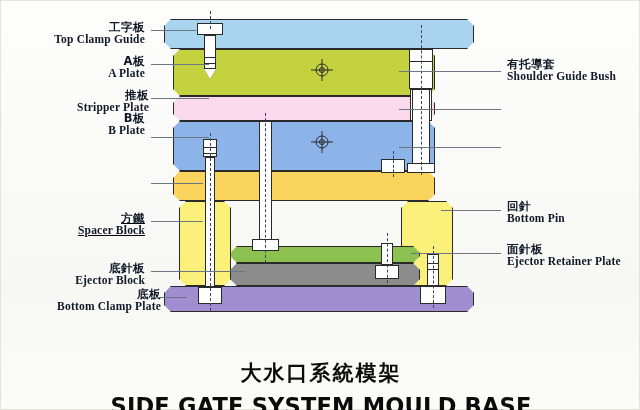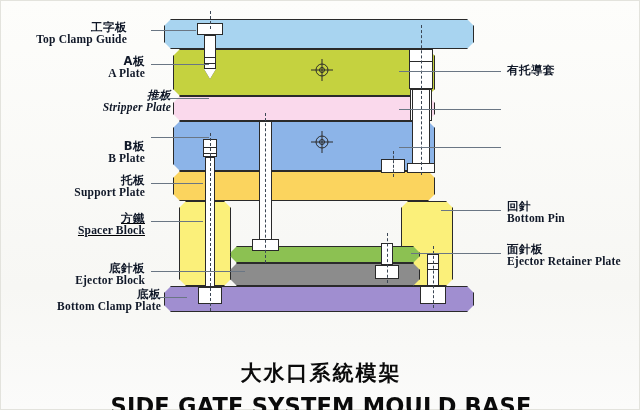--- a/index.html
+++ b/index.html
@@ -110,70 +110,67 @@
       <line x1="0" y1="11" x2="22" y2="11" stroke="#2a2a2a" stroke-width="1"></line>
     </svg>
     <svg style="position:absolute;left:310px;top:130px;" width="22" height="22" viewBox="0 0 22 22">
       <circle cx="11" cy="11" r="6" fill="none" stroke="#2a2a2a" stroke-width="1"></circle>
       <circle cx="11" cy="11" r="2.5" fill="none" stroke="#2a2a2a" stroke-width="1"></circle>
       <line x1="11" y1="0" x2="11" y2="22" stroke="#2a2a2a" stroke-width="1"></line>
       <line x1="0" y1="11" x2="22" y2="11" stroke="#2a2a2a" stroke-width="1"></line>
     </svg>
   </div>
 
-  <div class="label left" style="right:512px;top:21px;">
+  <div class="label left" style="right:494px;top:21px;">
     <span class="cn">工字板</span>
     <span class="en">Top Clamp Guide</span>
   </div>
   <div class="leader" style="left:150px;top:29px;width:45px;"></div>
 
   <div class="label left" style="right:494px;top:55px;">
     <span class="cn">A板</span>
     <span class="en">A Plate</span>
   </div>
   <div class="leader" style="left:150px;top:63px;width:58px;"></div>
 
-  <div class="label left" style="right:468px;top:89px;font-style:italic;">
+  <div class="label left" style="right:490px;top:89px;">
     <span class="cn">推板</span>
     <span class="en">Stripper Plate</span>
   </div>
   <div class="leader" style="left:150px;top:97px;width:58px;"></div>
 
-  <div class="label left" style="right:494px;top:140px;">
+  <div class="label left" style="right:494px;top:112px;">
     <span class="cn">B板</span>
     <span class="en">B Plate</span>
   </div>
   <div class="leader" style="left:150px;top:136px;width:58px;"></div>
 
-  <div class="label left" style="right:494px;top:174px;">
-    <span class="cn">托板</span>
-    <span class="en">Support Plate</span>
-  </div>
   <div class="leader" style="left:150px;top:182px;width:52px;"></div>
 
   <div class="label left" style="right:494px;top:212px;text-decoration:underline;">
     <span class="cn">方鐵</span>
     <span class="en">Spacer Block</span>
   </div>
   <div class="leader" style="left:150px;top:220px;width:52px;"></div>
 
   <div class="label left" style="right:494px;top:262px;">
     <span class="cn">底針板</span>
     <span class="en">Ejector Block</span>
   </div>
   <div class="leader" style="left:150px;top:270px;width:94px;"></div>
 
   <div class="label left" style="right:478px;top:288px;">
     <span class="cn">底板</span>
     <span class="en">Bottom Clamp Plate</span>
   </div>
   <div class="leader" style="left:150px;top:296px;width:36px;"></div>
 
-  <div class="label right" style="left:506px;top:58px;margin-top:6px;">
+  <div class="label right" style="left:506px;top:58px;">
     <span class="cn">有托導套</span>
+    <span class="en">Shoulder Guide Bush</span>
   </div>
   <div class="leader" style="left:398px;top:70px;width:102px;"></div>
 
   <div class="leader" style="left:398px;top:108px;width:102px;"></div>
 
   <div class="leader" style="left:398px;top:146px;width:102px;"></div>
 
   <div class="label right" style="left:506px;top:200px;">
     <span class="cn">回針</span>
     <span class="en">Bottom Pin</span>

